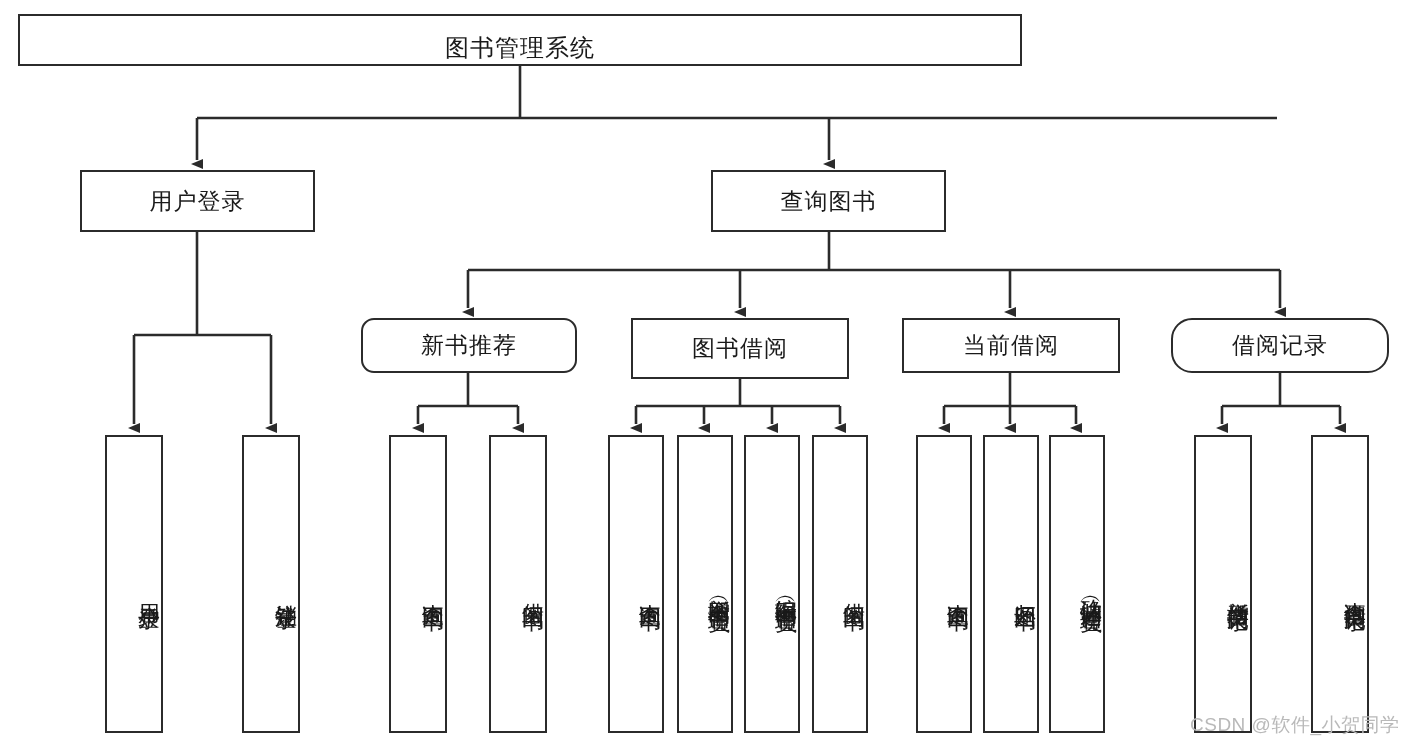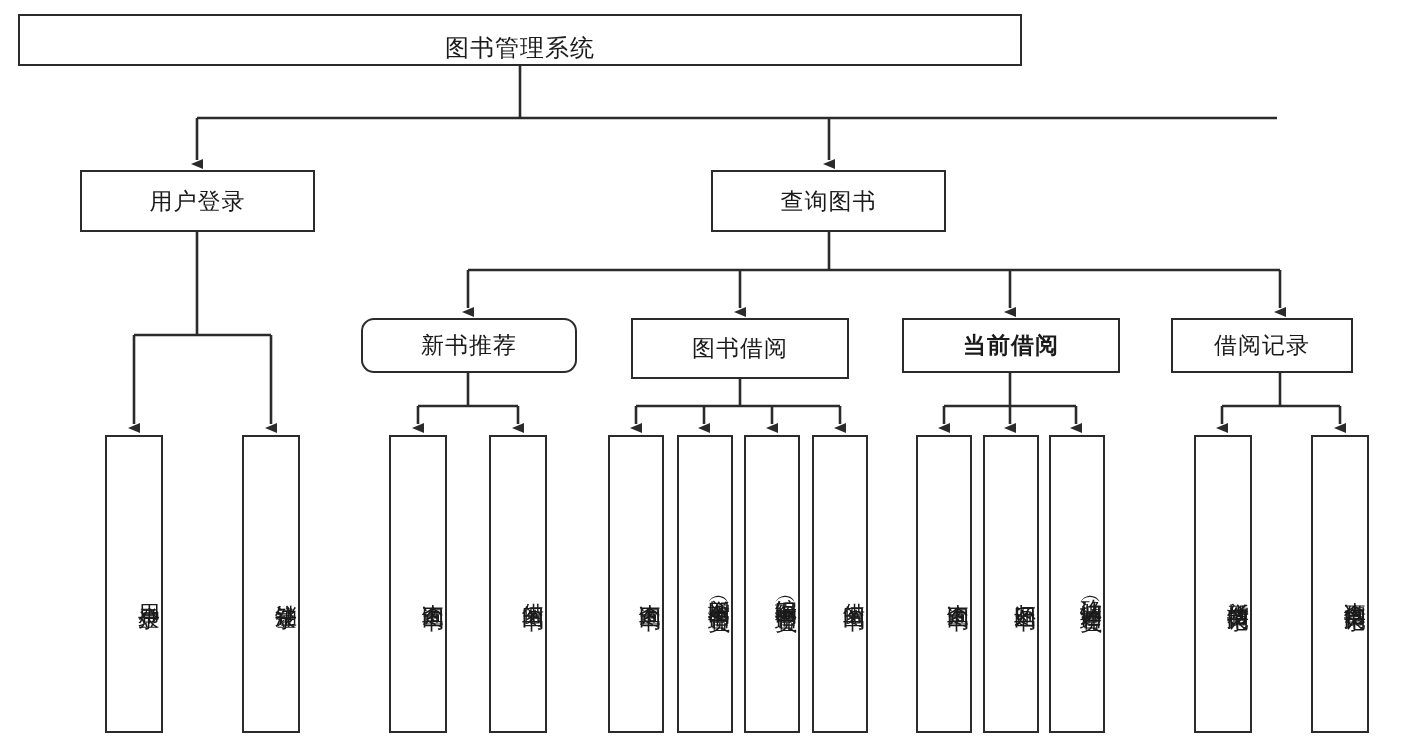--- a/index.html
+++ b/index.html
@@ -137,25 +137,25 @@
   </div>
 
   <div class="node node-h" style="left:361px; top:318px; width:216px; height:55px;border-radius:13px;">
     <span>新书推荐</span>
   </div>
 
   <div class="node node-h" style="left:631px; top:318px; width:218px; height:61px;">
     <span>图书借阅</span>
   </div>
 
-  <div class="node node-h" style="left:902px; top:318px; width:218px; height:55px;font-weight:bold;">
+  <div class="node node-h" style="left:902px; top:318px; width:218px; height:55px;">
     <span>当前借阅</span>
   </div>
 
-  <div class="node node-h" style="left:1171px; top:318px; width:182px; height:55px;">
+  <div class="node node-h" style="left:1171px; top:318px; width:218px; height:55px;border-radius:21px;">
     <span>借阅记录</span>
   </div>
 
   <div class="node node-v" style="left:105px; top:435px; width:58px; height:298px;">
     <span>用户登录</span>
   </div>
   <div class="node node-v" style="left:242px; top:435px; width:58px; height:298px;">
     <span>注销登录</span>
   </div>
 
@@ -189,14 +189,15 @@
     <span>确认归还（管理员）</span>
   </div>
 
   <div class="node node-v" style="left:1194px; top:435px; width:58px; height:298px;">
     <span>新增借阅记录</span>
   </div>
   <div class="node node-v" style="left:1311px; top:435px; width:58px; height:298px;">
     <span>查询借阅记录</span>
   </div>
 
+  <div class="watermark">CSDN @软件_小贺同学</div>
 
 </div>
 
 </body></html>

